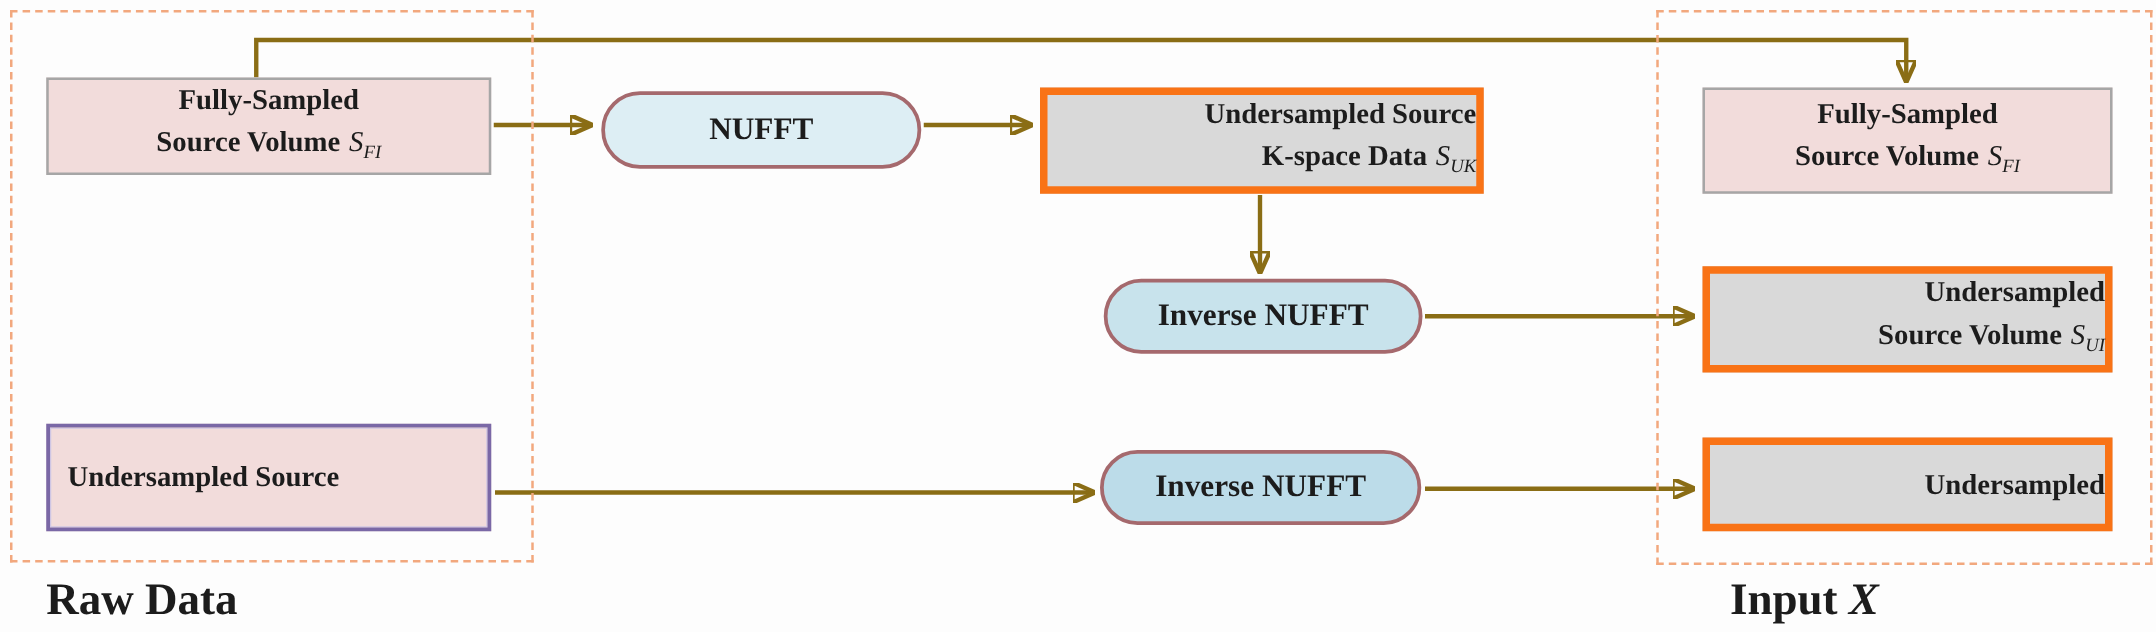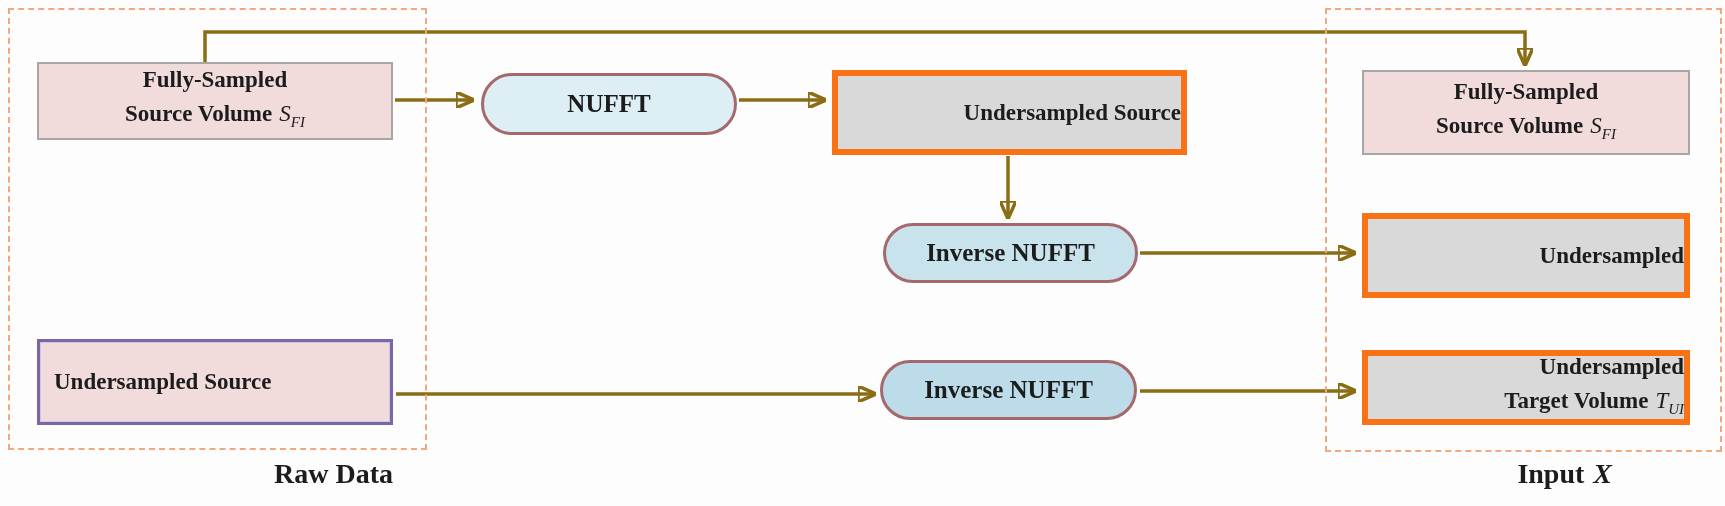--- a/index.html
+++ b/index.html
@@ -54,26 +54,26 @@
   .pill-nufft{left:481px;top:73px;width:256px;height:62px;background:#ddeef4;}
   .pill-inv1{left:883px;top:223px;width:255px;height:60px;background:#c8e3ec;}
   .pill-inv2{left:880px;top:360px;width:257px;height:60px;background:#bcdce9;}
 
   .sym{font-style:italic;font-weight:normal;margin-left:7px;}
   .sym sub{font-style:italic;font-size:15px;font-weight:normal;letter-spacing:0;}
   .sym-bold{font-style:italic;font-weight:bold;margin-left:9px;}
 
   .section-label{
     position:absolute;
-    font-weight:bold;font-size:28px;
-    text-align:right;
+    font-weight:bold;font-size:36px;
+    text-align:left;
     white-space:nowrap;
   }
   .label-raw{left:37px;top:458px;width:356px;}
-  .label-input{left:1284px;top:458px;width:328px;}
+  .label-input{left:1384px;top:458px;width:328px;}
 
   .wires{position:absolute;left:0;top:0;width:1725px;height:506px;pointer-events:none;}
   .wires path{stroke:#8a6d15;stroke-width:3.5px;fill:none;}
 </style>
 </head>
 <body>
 
 <div class="canvas">
 
   <svg class="wires" viewBox="0 0 1725 506" xmlns="http://www.w3.org/2000/svg">
@@ -102,42 +102,43 @@
   <div class="box pink purple-border ta-left box-tuk">
     <span class="line">Undersampled Source</span>
   </div>
 
   <div class="pill pill-nufft">
     <span>NUFFT</span>
   </div>
 
   <div class="box gray ta-left box-suk">
     <span class="line">Undersampled Source</span>
+    <span class="line"><span>K-space Data</span><span class="sym"><span>S</span><sub>UK</sub></span></span>
   </div>
 
   <div class="pill pill-inv1">
     <span>Inverse NUFFT</span>
   </div>
 
   <div class="pill pill-inv2">
     <span>Inverse NUFFT</span>
   </div>
 
   <div class="box pink box-fs-input">
     <span class="line">Fully-Sampled</span>
     <span class="line"><span>Source Volume</span><span class="sym"><span>S</span><sub>FI</sub></span></span>
   </div>
 
   <div class="box gray box-sui">
     <span class="line">Undersampled</span>
+    <span class="line"><span>Source Volume</span><span class="sym"><span>S</span><sub>UI</sub></span></span>
   </div>
 
   <div class="box gray box-tui">
     <span class="line">Undersampled</span>
-    <span class="line"><span>Target Volume</span><span class="sym"><span>T</span><sub>UI</sub></span></span>
   </div>
 
   <div class="section-label label-raw">Raw Data</div>
   <div class="section-label label-input">
     <span>Input</span><span class="sym-bold">X</span>
   </div>
 
 </div>
 
 </body></html>

